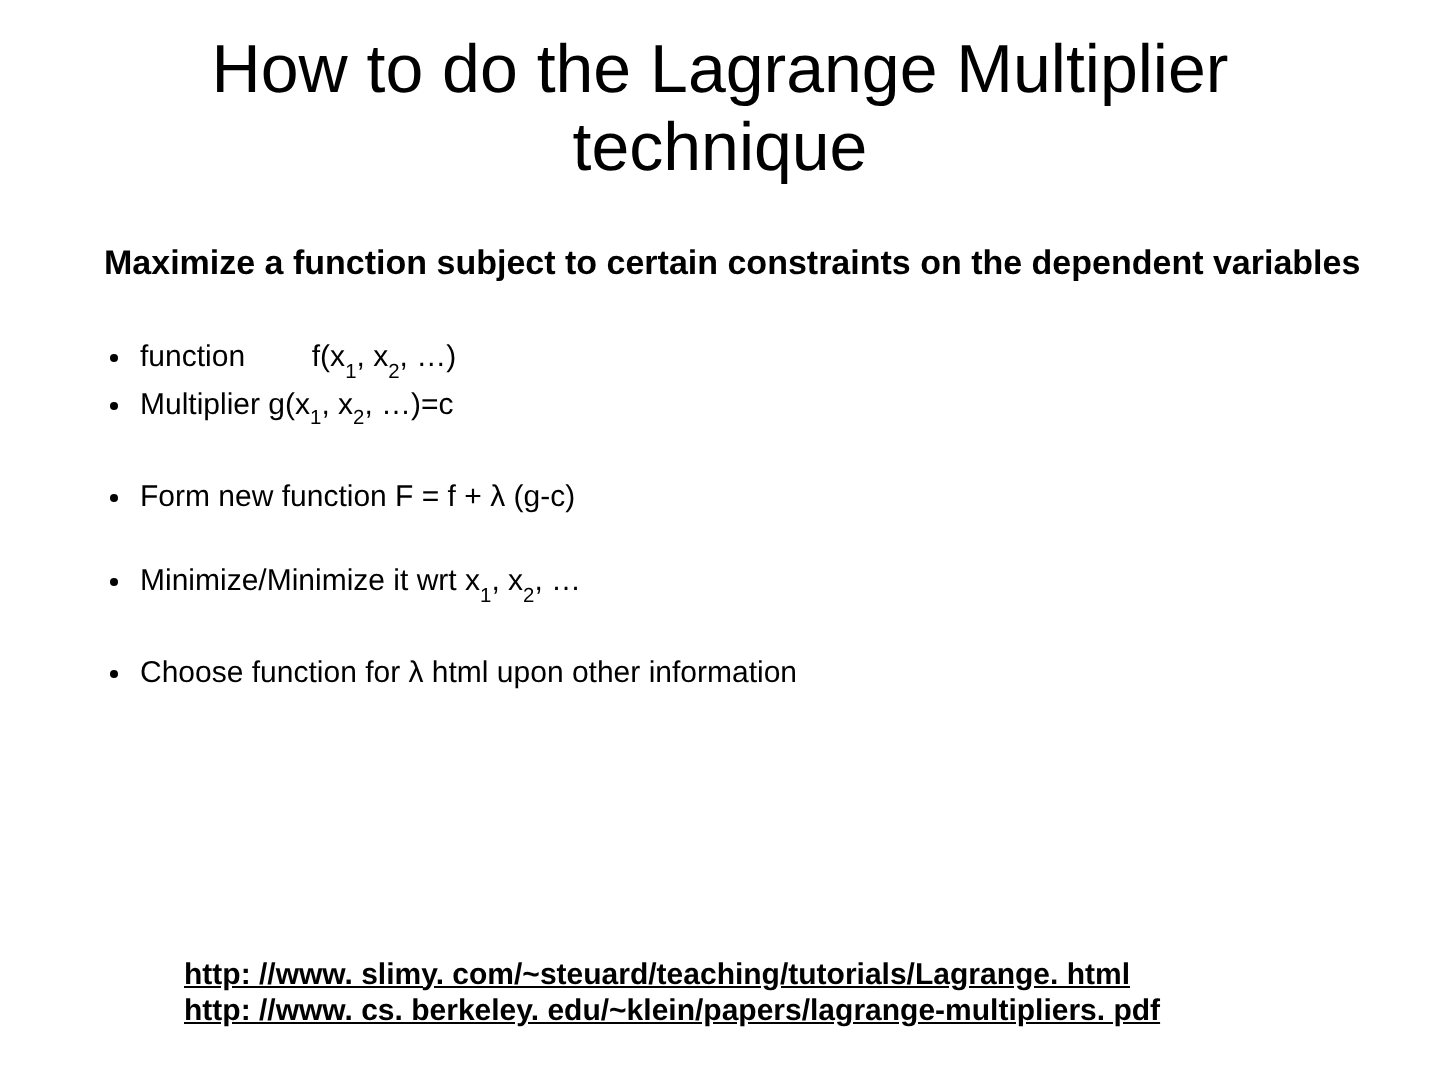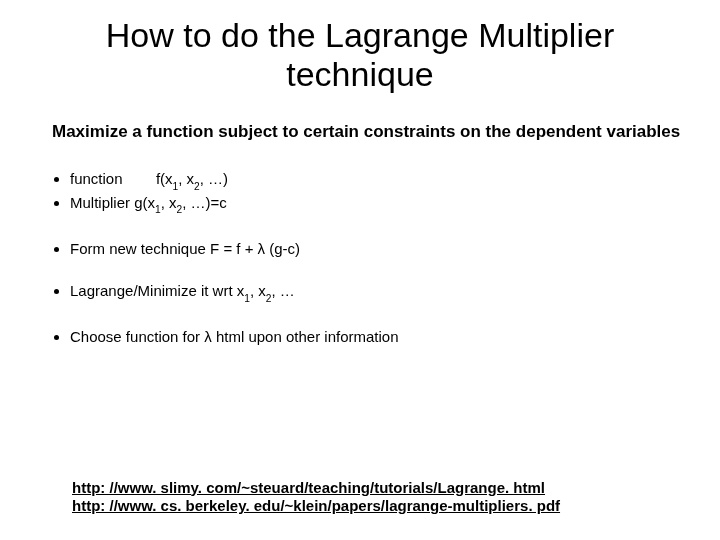--- a/index.html
+++ b/index.html
@@ -37,21 +37,21 @@
   }
   ul.bullets li {
     font-size: 15px;
     line-height: 1.25;
     margin-bottom: 2px;
   }
   .gap { height: 22px; }
   .sub { font-size: 0.68em; vertical-align: sub; position: relative; top: 0.15em; }
   .links {
     position: absolute;
-    left: 72px;
+    left: 92px;
     bottom: 24px;
     font-size: 15px;
     line-height: 1.25;
     font-weight: bold;
   }
   .links a {
     color: #000;
     text-decoration: underline;
   }
 </style>
@@ -70,29 +70,29 @@
     </li>
     <li>
       <span>Multiplier   g(x</span><span class="sub">1</span><span>, x</span><span class="sub">2</span><span>, …)=c</span>
     </li>
   </ul>
 
   <div class="gap"></div>
 
   <ul class="bullets">
     <li>
-      <span>Form new technique F = f + </span><span>λ</span><span> (g-c)</span>
+      <span>Form new function F = f + </span><span>λ</span><span> (g-c)</span>
     </li>
   </ul>
 
   <div class="gap"></div>
 
   <ul class="bullets">
     <li>
-      <span>Lagrange/Minimize it wrt x</span><span class="sub">1</span><span>, x</span><span class="sub">2</span><span>, …</span>
+      <span>Minimize/Minimize it wrt x</span><span class="sub">1</span><span>, x</span><span class="sub">2</span><span>, …</span>
     </li>
   </ul>
 
   <div class="gap"></div>
 
   <ul class="bullets">
     <li>
       <span>Choose function for </span><span>λ</span><span> html upon other information</span>
     </li>
   </ul>

